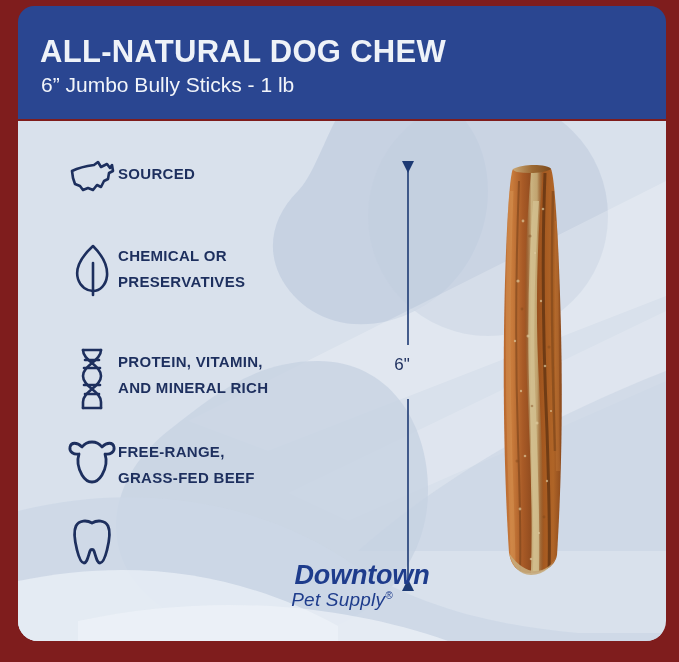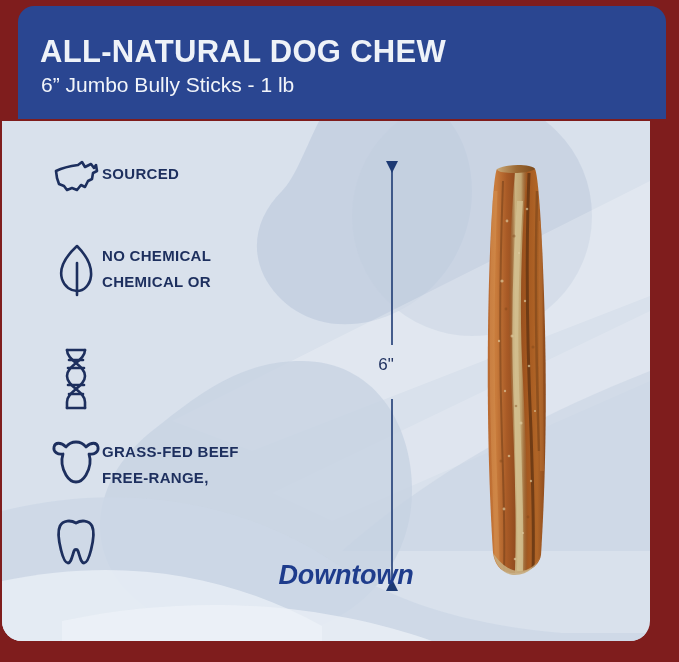--- a/index.html
+++ b/index.html
@@ -51,21 +51,21 @@
     font-size: 21px;
     font-weight: 400;
     color: #f2f5fa;
     white-space: nowrap;
     line-height: 1;
   }
 
   
   .body-panel {
     position: absolute;
-    left: 2px;
+    left: 18px;
     top: 121px;
     width: 648px;
     height: 520px;
     background: #d9e1ec;
     border-radius: 0 0 20px 20px;
     overflow: hidden;
   }
   .bg-art {
     position: absolute;
     left: 0; top: 0;
@@ -215,55 +215,59 @@
 
       <div class="feature-row" style="top:90px; left:0;">
         <div class="feature-icon">
           <svg width="44" height="58" viewBox="0 0 44 58">
             <path d="M23 5 C10 17 5 28 8 38 C10.5 46 17 50 23 50
                      C30 50 36 44 37 35 C38 24 32 14 23 5 Z" fill="none" stroke="#1d2f5e" stroke-width="2.6" stroke-linejoin="round" stroke-linecap="round"></path>
             <path d="M23 22 L23 54" fill="none" stroke="#1d2f5e" stroke-width="2.6" stroke-linecap="round"></path>
           </svg>
         </div>
         <div class="feature-text">
-          <div>NO CHEMICAL</div>
           <div>CHEMICAL OR</div>
+          <div>PRESERVATIVES</div>
         </div>
       </div>
 
       <div class="feature-row" style="top:196px; left:0;">
         <div class="feature-icon">
           <svg width="40" height="64" viewBox="0 0 40 64">
             <g fill="none" stroke="#1d2f5e" stroke-width="2.6" stroke-linecap="round" stroke-linejoin="round">
               <path d="M11 3 L29 3"></path>
               <path d="M11 61 L29 61"></path>
               <path d="M11 3 C11 14 29 18 29 29 C29 40 11 44 11 55 L11 61"></path>
               <path d="M29 3 C29 14 11 18 11 29 C11 40 29 44 29 55 L29 61"></path>
               <path d="M13 13 L27 13"></path>
               <path d="M12 21 L28 21"></path>
               <path d="M12 38 L28 38"></path>
               <path d="M13 47 L27 47"></path>
             </g>
           </svg>
         </div>
+        <div class="feature-text">
+          <div>PROTEIN, VITAMIN,</div>
+          <div>AND MINERAL RICH</div>
+        </div>
       </div>
 
       <div class="feature-row" style="top:286px; left:0;">
         <div class="feature-icon">
           <svg width="50" height="48" viewBox="0 0 50 48">
             <path d="M15 10 C10 5 4 5 3 10 C2 15 7 18 12 17
                      C10 23 11 31 15 38 C18 43 22 45 25 45
                      C28 45 32 43 35 38 C39 31 40 23 38 17
                      C43 18 48 15 47 10 C46 5 40 5 35 10
                      C32 6 28 5 25 5 C22 5 18 6 15 10 Z" fill="none" stroke="#1d2f5e" stroke-width="2.8" stroke-linejoin="round" stroke-linecap="round"></path>
           </svg>
         </div>
         <div class="feature-text">
+          <div>FREE-RANGE,</div>
           <div>GRASS-FED BEEF</div>
-          <div>FREE-RANGE,</div>
         </div>
       </div>
 
       <div class="feature-row" style="top:366px; left:0;">
         <div class="feature-icon">
           <svg width="44" height="50" viewBox="0 0 44 50">
             <path d="M22 6 C17 3 9 3 6 9 C3 15 5 25 7 33
                      C9 41 11 46 14 46 C17 46 18 40 20 34
                      C20.7 32 23.3 32 24 34 C26 40 27 46 30 46
                      C33 46 35 41 37 33 C39 25 41 15 38 9
@@ -367,16 +371,19 @@
         <path d="M40 8 C48 4 62 3 72 5 C76 6 78 7 78 8
                  C72 12 56 13 44 11 C41 10 40 9 40 8 Z" fill="url(#capGrad)"></path>
 
         <path d="M36 392 C44 404 54 410 62 410 C72 410 80 404 84 394
                  C80 404 72 414 58 414 C46 414 39 404 36 392 Z" fill="#c7ab7c" opacity="0.9"></path>
       </svg>
     </div>
 
     <div class="footer-logo">
       <div class="logo-line1">Downtown</div>
+      <div class="logo-line2">
+        <span>Pet Supply</span><span class="logo-reg">®</span>
+      </div>
     </div>
 
   </div>
 </div>
 
 </body></html>

